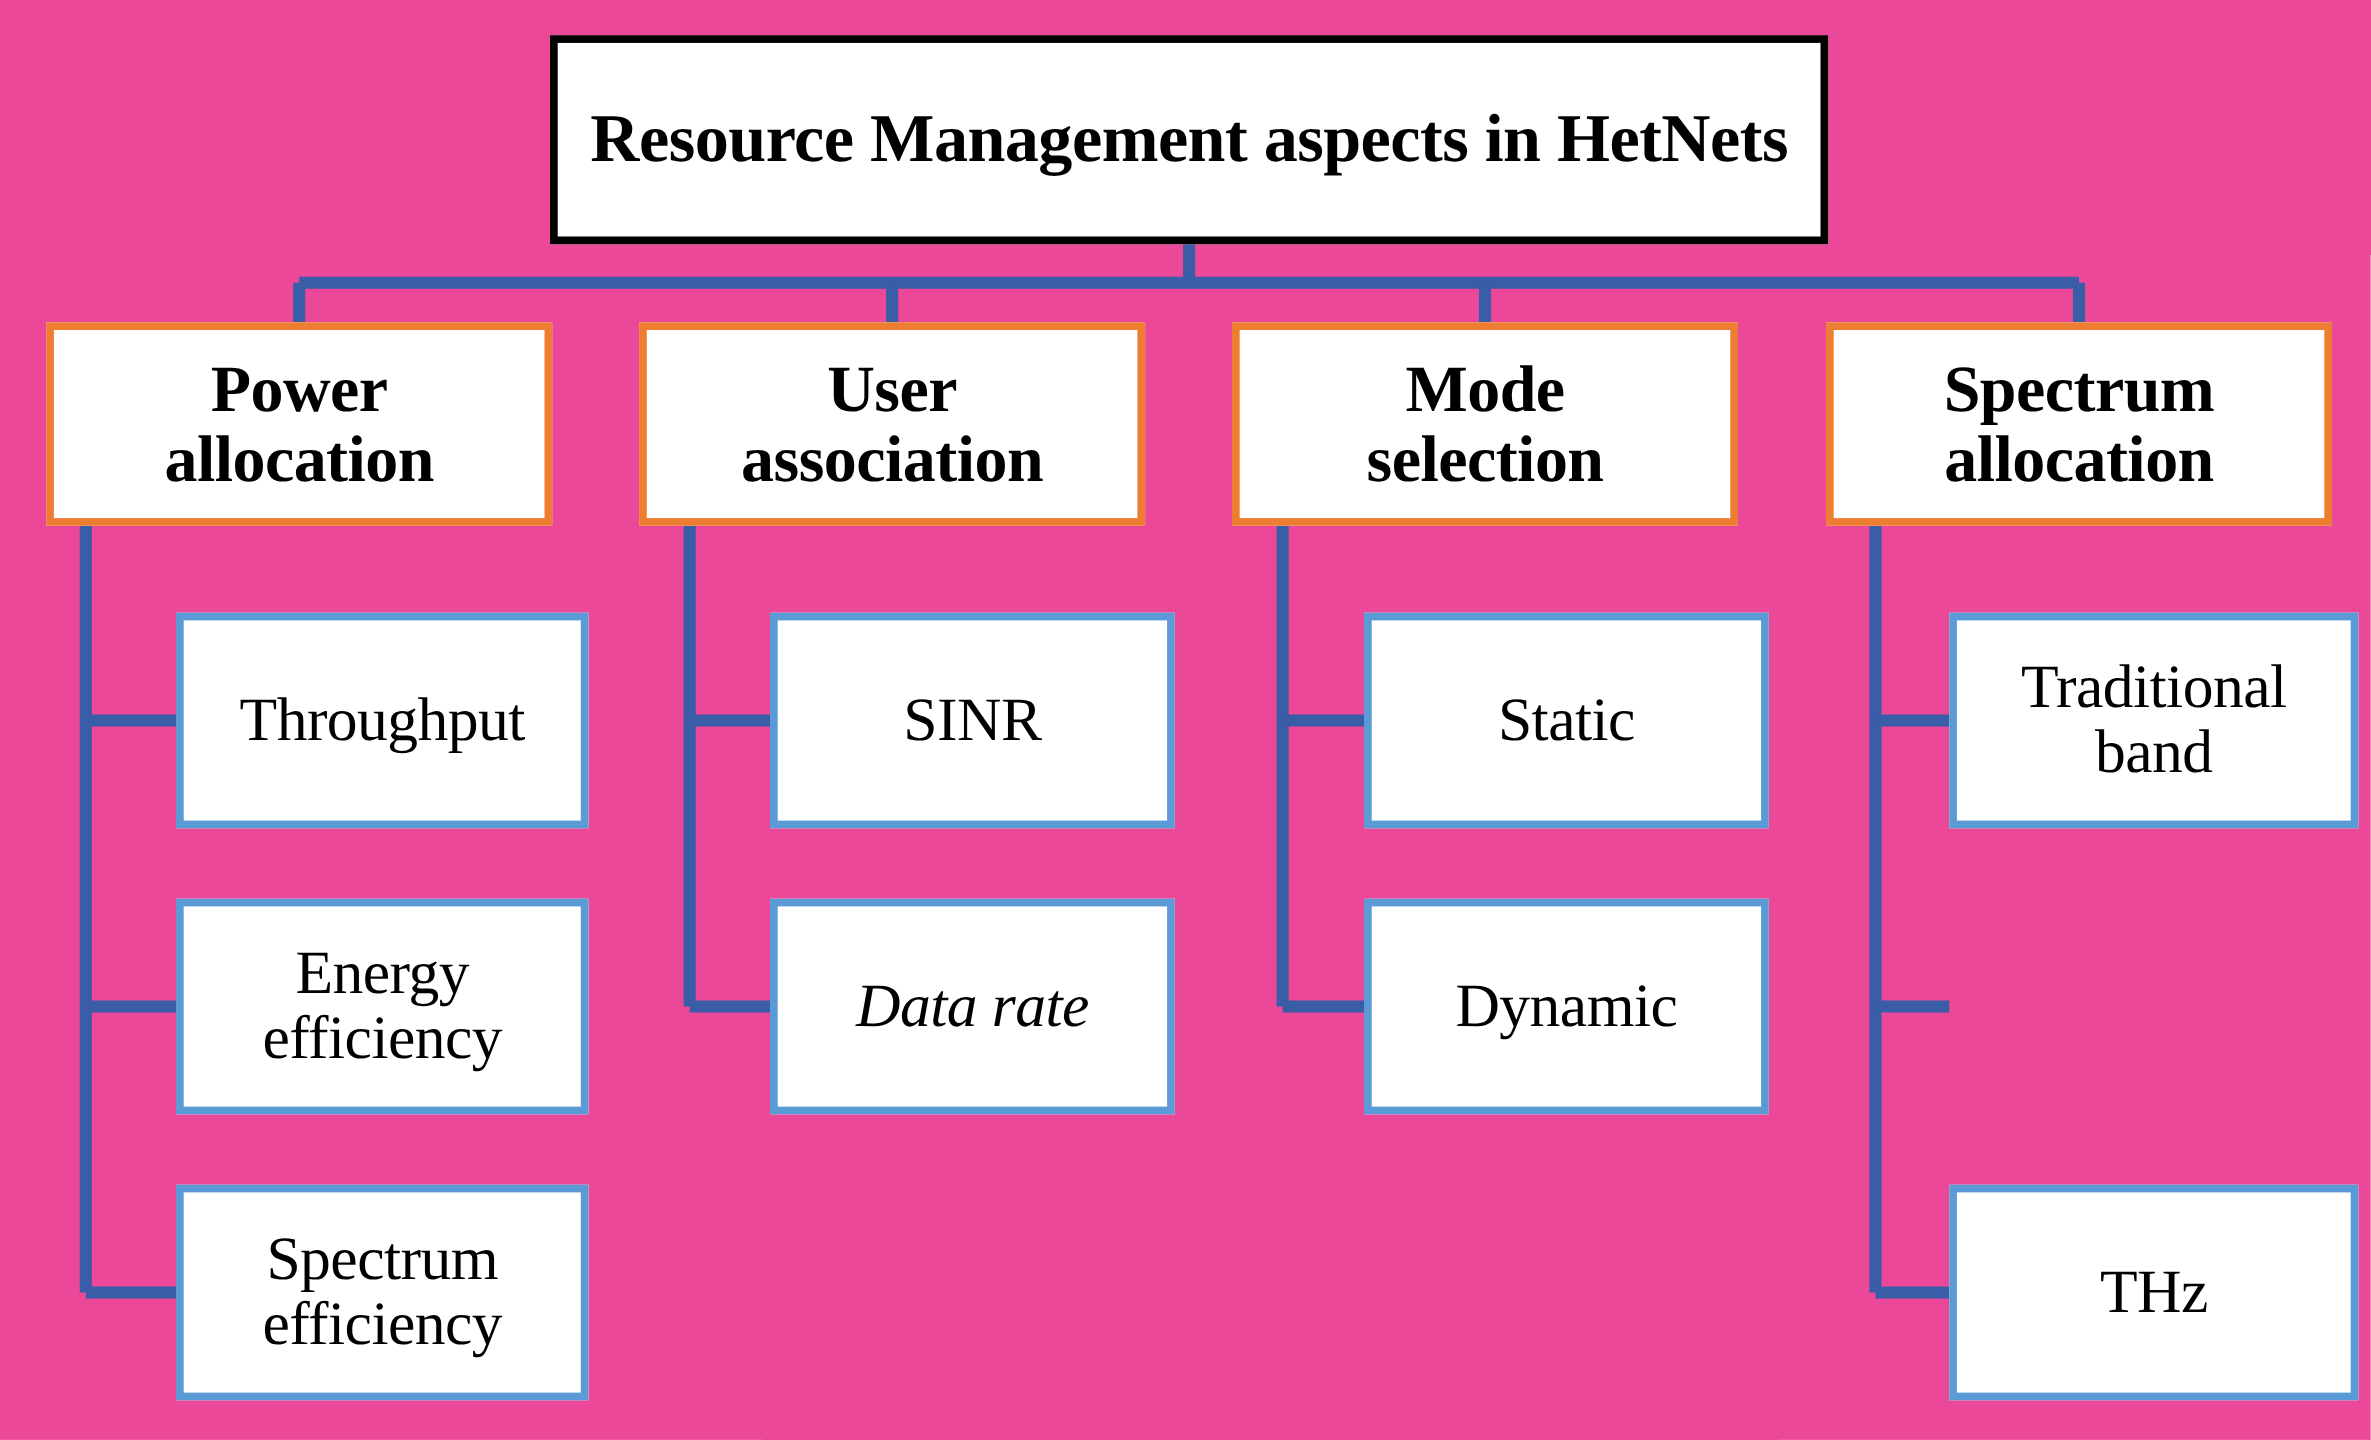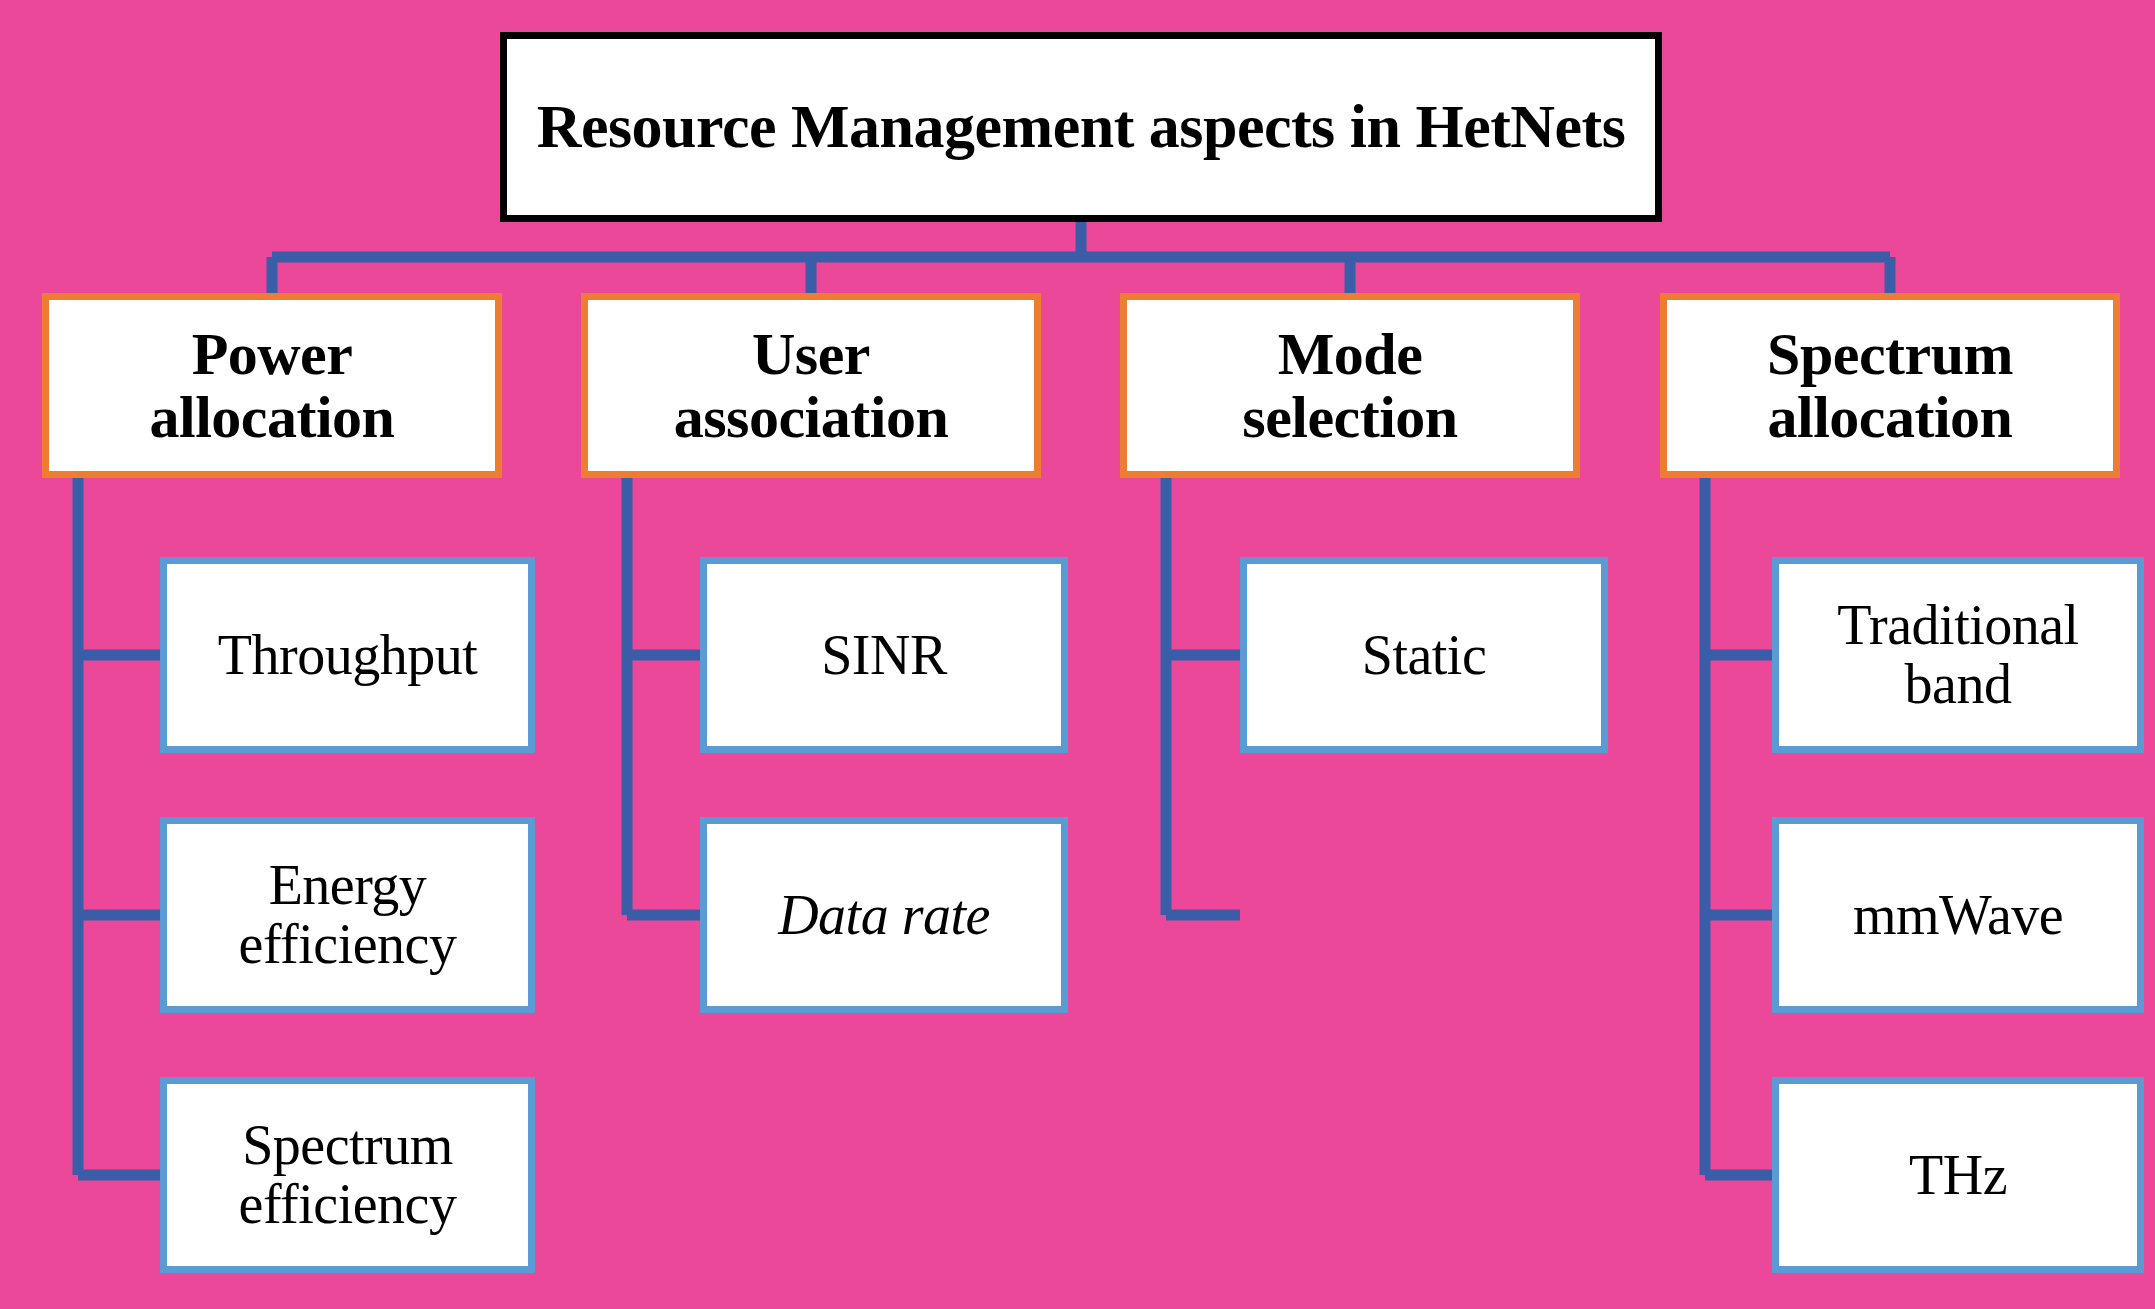--- a/index.html
+++ b/index.html
@@ -142,27 +142,27 @@
   </div>
 
   <div class="node node-leaf" style="left:700px; top:817px; width:368px; height:196px;font-style:italic;">
     <span class="node-label">Data rate</span>
   </div>
 
   <div class="node node-leaf" style="left:1240px; top:557px; width:368px; height:196px;">
     <span class="node-label">Static</span>
   </div>
 
+  <div class="node node-leaf" style="left:1240px; top:817px; width:368px; height:196px;">
+    <span class="node-label">Dynamic</span>
+  </div>
 
   <div class="node node-leaf" style="left:1772px; top:557px; width:372px; height:196px;">
     <span class="node-label">Traditional
 band</span>
   </div>
 
-  <div class="node node-leaf" style="left:1772px; top:817px; width:372px; height:196px;">
-    <span class="node-label">mmWave</span>
-  </div>
 
   <div class="node node-leaf" style="left:1772px; top:1077px; width:372px; height:196px;">
     <span class="node-label">THz</span>
   </div>
 
 </div>
 
 </body></html>

